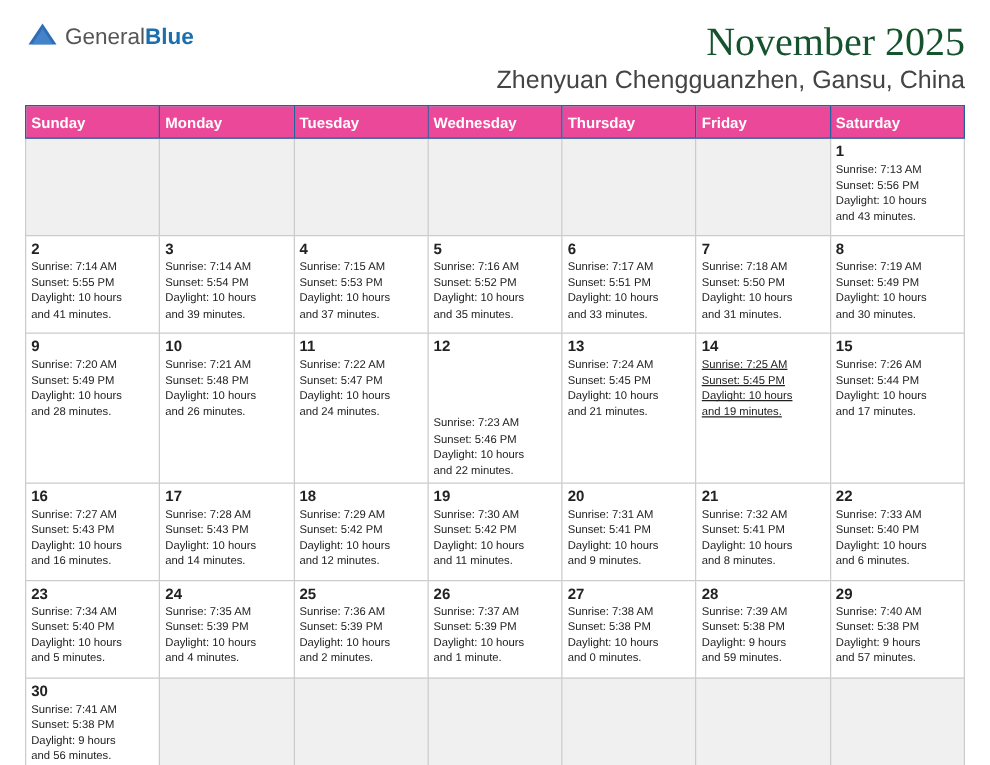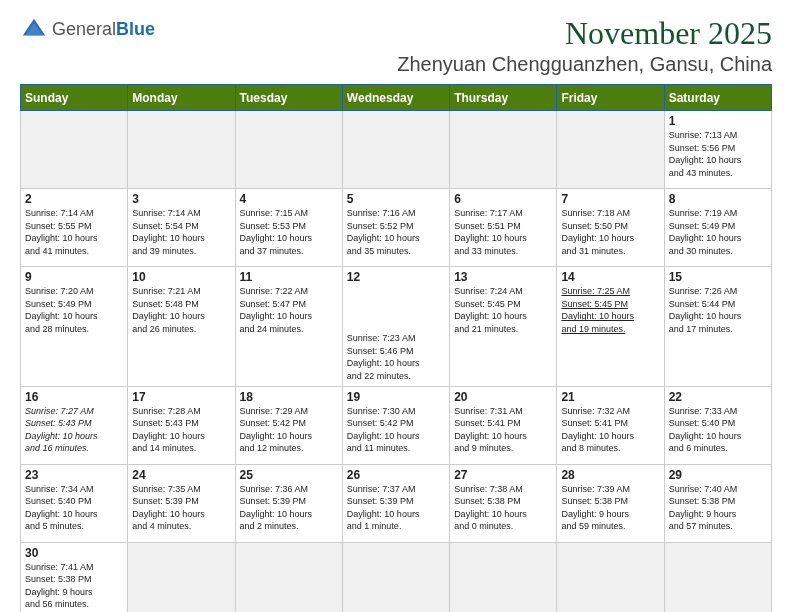--- a/index.html
+++ b/index.html
@@ -60,21 +60,21 @@
       margin-top: 2px;
     }
     .calendar {
       flex: 1;
       border: 1px solid #ccc;
       border-collapse: collapse;
       width: 100%;
       table-layout: fixed;
     }
     .calendar th {
-      background: #4d7c0f;
+      background: #ec4899;
       color: #fff;
       font-size: 12px;
       font-weight: bold;
       padding: 5px 4px;
       text-align: left;
       border: 1px solid #2060a0;
       height: 26px;
     }
     .calendar td {
       border: 1px solid #ccc;
@@ -246,21 +246,21 @@
             <span class="day-num">15</span>
             <div class="day-info" style="white-space: pre-line;">Sunrise: 7:26 AM
 Sunset: 5:44 PM
 Daylight: 10 hours
 and 17 minutes.</div>
           </td>
         </tr>
         <tr>
           <td>
             <span class="day-num">16</span>
-            <div class="day-info" style="white-space: pre-line; font-style: italic;">Sunrise: 7:27 AM
+            <div class="day-info" style="white-space: pre-line;">Sunrise: 7:27 AM
 Sunset: 5:43 PM
 Daylight: 10 hours
 and 16 minutes.</div>
           </td>
           <td>
             <span class="day-num">17</span>
             <div class="day-info" style="white-space: pre-line;">Sunrise: 7:28 AM
 Sunset: 5:43 PM
 Daylight: 10 hours
 and 14 minutes.</div>

